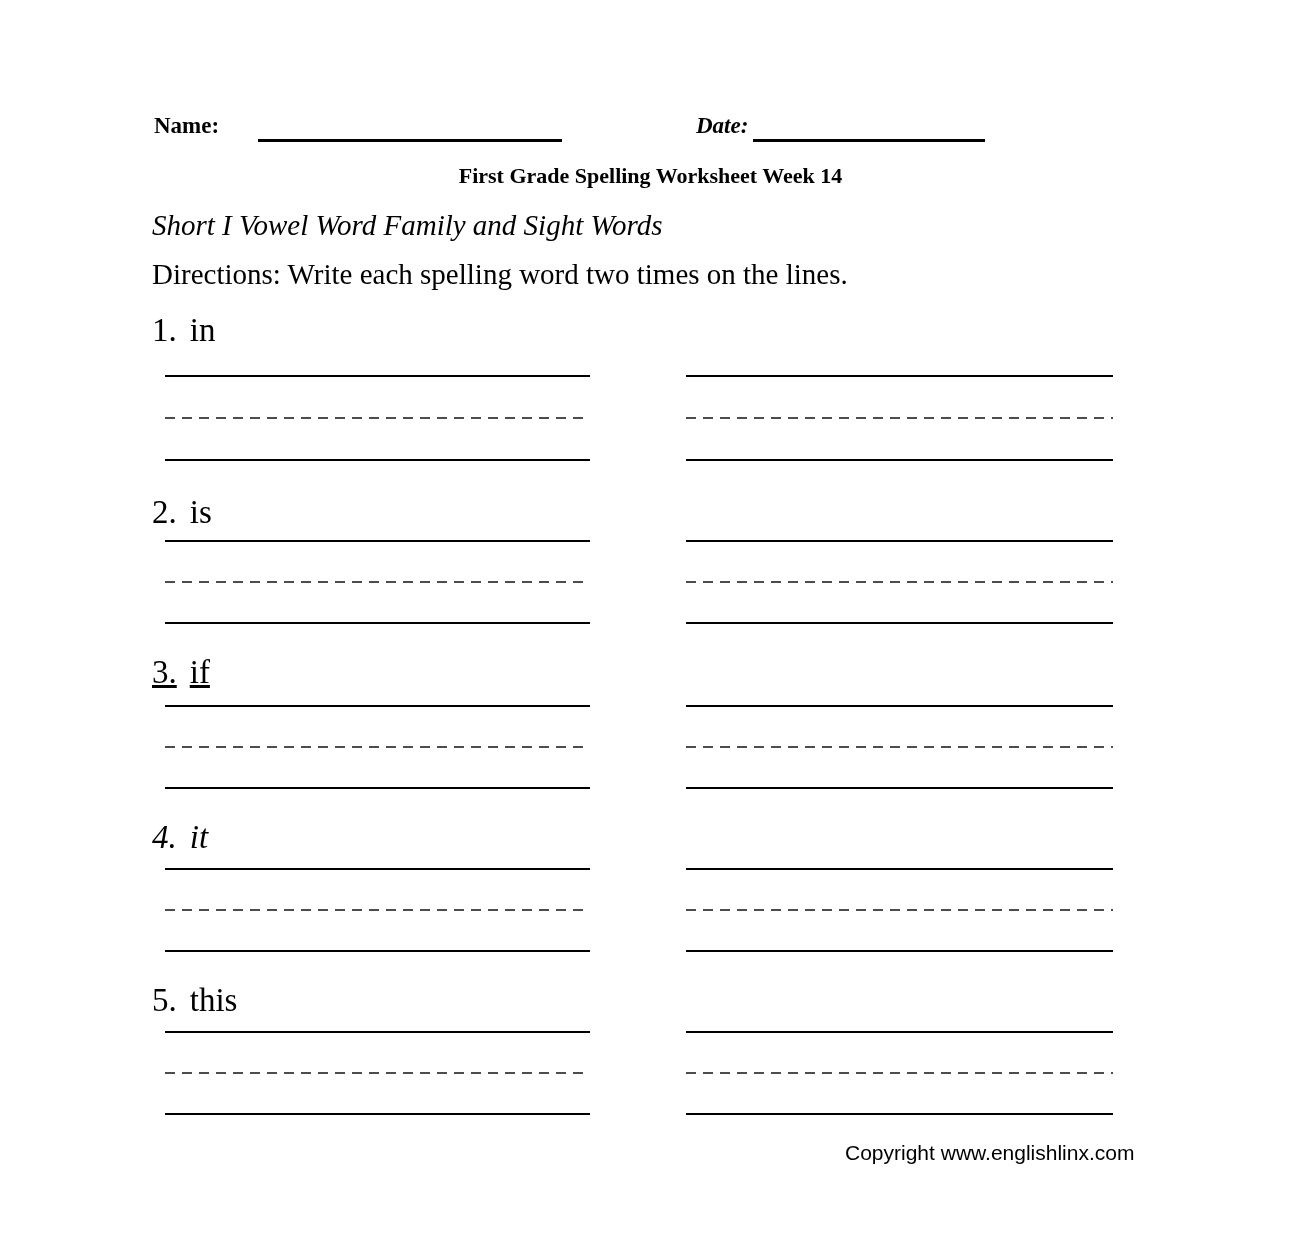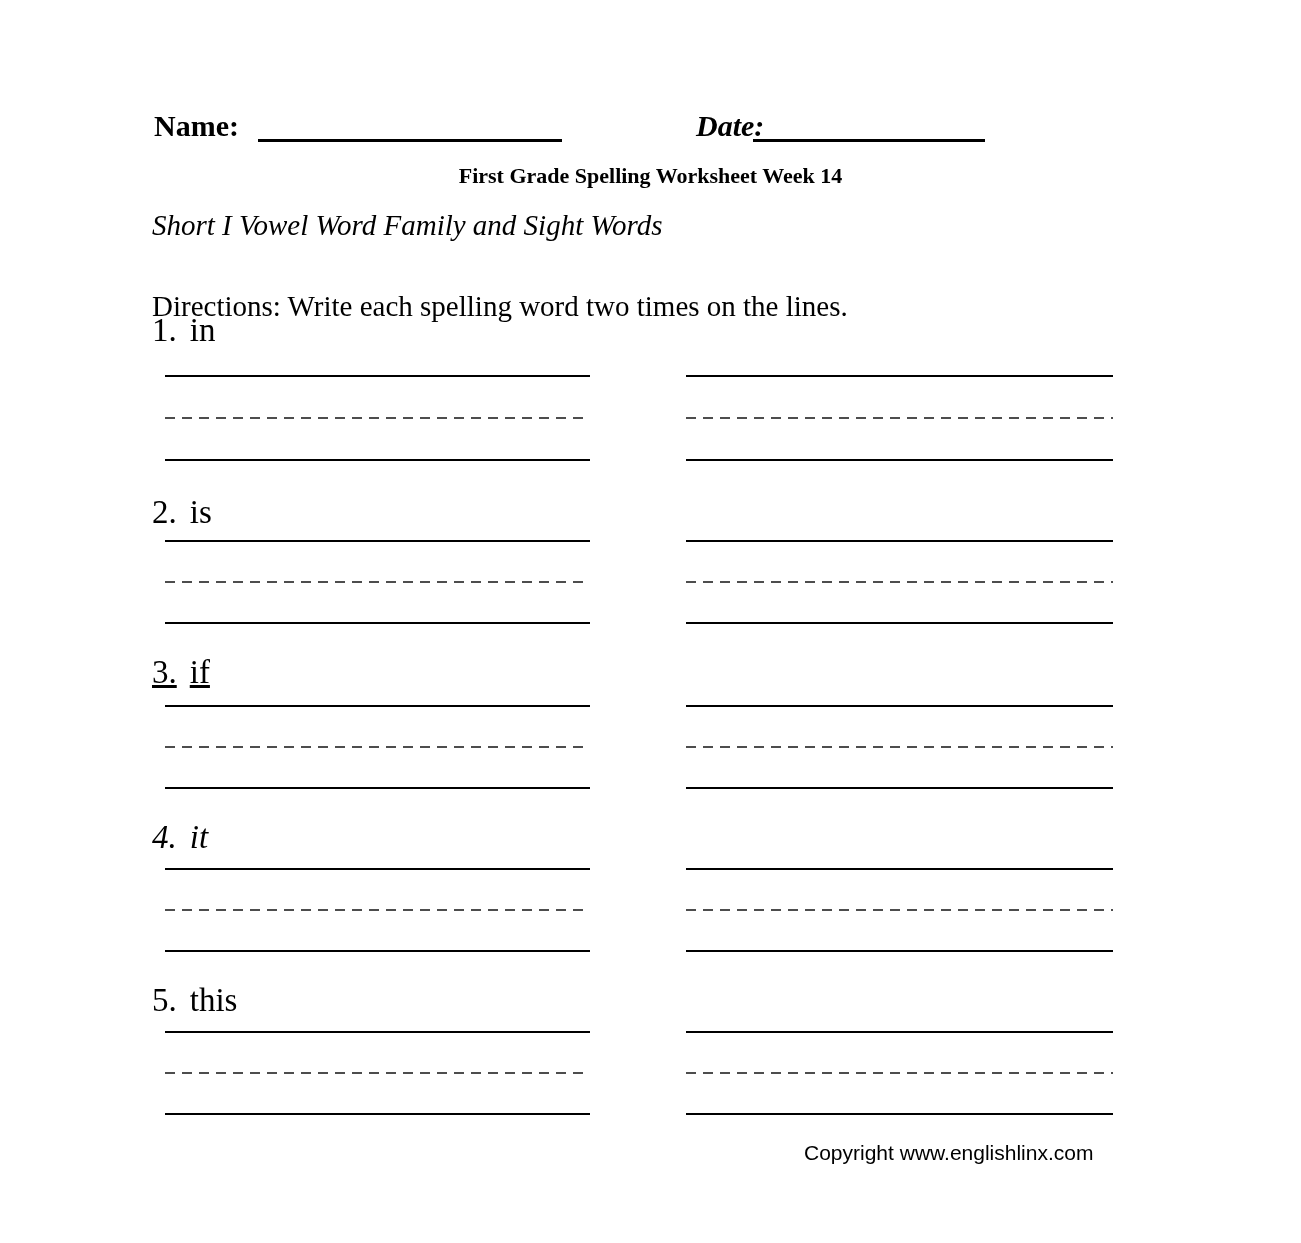--- a/index.html
+++ b/index.html
@@ -14,21 +14,21 @@
     background: #ffffff;
     font-family: "Liberation Serif", serif;
     color: #000000;
     overflow: hidden;
   }
   .abs { position: absolute; }
 
   
   .field-label {
     font-weight: bold;
-    font-size: 30px;
+    font-size: 23px;
     line-height: 32px;
   }
   .name-label  { left: 154px; top: 110px; }
   .date-label  { left: 696px; top: 110px; font-style: italic; }
   .blank-rule  { height: 0; border-top: 3px solid #000; }
   .name-rule   { left: 258px; top: 139px; width: 304px; }
   .date-rule   { left: 753px; top: 139px; width: 232px; }
 
   .title {
     left: 0; right: 0; top: 159px;
@@ -40,21 +40,20 @@
   .subtitle {
     left: 152px; top: 210px;
     font-style: italic;
     font-size: 29px;
     line-height: 30px;
   }
   .directions {
     left: 152px; top: 257px;
     font-size: 29px;
     line-height: 34px;
-    margin-top: 32px;
   }
 
   
   .item-label {
     position: absolute;
     left: 152px;
     font-size: 33px;
     line-height: 32px;
     white-space: nowrap;
   }
@@ -67,21 +66,21 @@
   .wline.solid { border-top: 2px solid #000; }
   .wline.dashed {
     height: 2px;
     border: none;
     background: repeating-linear-gradient(to right,
       #4d4d4d 0px, #4d4d4d 10px,
       transparent 10px, transparent 17px);
   }
 
   .copyright {
-    left: 804px; top: 1141px;
+    left: 845px; top: 1141px;
     font-family: "Liberation Sans", sans-serif;
     font-size: 21px;
     line-height: 24px;
     color: #000;
   }
 </style>
 </head>
 <body>
 
 <div class="page">

